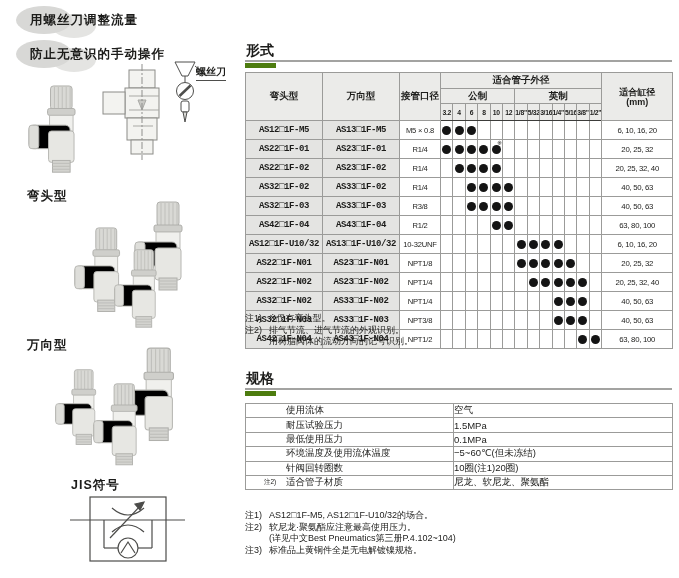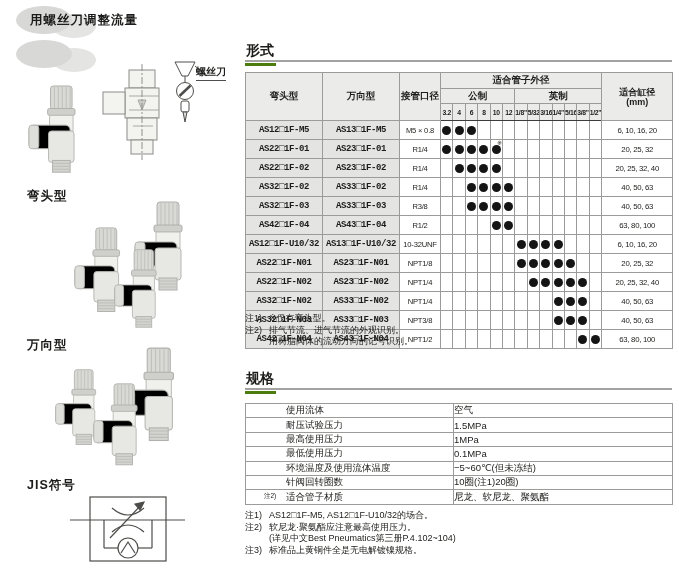--- a/index.html
+++ b/index.html
@@ -15,33 +15,33 @@
   .feature{position:absolute;left:30px;font-size:12.5px;font-weight:bold;letter-spacing:1px;z-index:2;}
   .feature .blob{position:absolute;left:-14px;top:-6px;width:56px;height:28px;border-radius:50%;
     background:var(--blob);z-index:-1;}
   .feature .blob2{position:absolute;left:22px;top:2px;width:44px;height:24px;border-radius:50%;
     background:var(--blob);z-index:-1;opacity:.7;}
   #feature-1{top:12px;}
   #feature-2{top:46px;}
   .side-label{position:absolute;left:27px;font-size:12.5px;font-weight:bold;letter-spacing:1px;}
   #elbow-label{top:188px;}
   #universal-label{top:337px;}
-  #jis-label{top:477px;}
+  #jis-label{top:477px;margin-left:44px;}
   .illu{position:absolute;}
   #illustration-svg{left:15px;top:56px;}
   #screwdriver-label{position:absolute;left:196px;top:65px;font-size:10px;font-weight:bold;
     border-bottom:1px solid #4e4e4c;padding-bottom:1px;}
   #elbow-photo{left:55px;top:196px;}
   #universal-photo{left:48px;top:346px;}
   #jis-symbol{left:70px;top:494px;}
 
   
   .right-col{position:absolute;left:245px;top:0;width:428px;height:578px;}
   .sec-heading{position:absolute;left:0;width:427px;font-size:14px;font-weight:bold;height:20px;}
-  .sec-heading .ht{display:inline-block;padding:0 2px 3px 1px;border-bottom:3px solid #4d7c0f;}
+  .sec-heading .ht{display:inline-block;padding:0 2px 3px 1px;border-bottom:5px solid #4d7c0f;}
   .sec-heading::after{content:"";position:absolute;left:0;right:0;bottom:0;height:2px;background:#a3a3a1;}
   #type-heading{top:42px;}
   #spec-heading{top:370px;}
 
   
   #type-table{position:absolute;left:0;top:72px;width:428px;border-collapse:collapse;table-layout:fixed;
     border:1.5px solid var(--line-dark);}
   #type-table th,#type-table td{border:1px solid var(--line-light);padding:0;text-align:center;
     vertical-align:middle;overflow:hidden;white-space:nowrap;}
   #type-table thead th{background:var(--hdrbg);font-size:9.5px;font-weight:bold;}
@@ -82,20 +82,21 @@
 <div class="page">
 
   <div class="feature" id="feature-1">
     <span class="blob"></span>
     <span class="blob2"></span>
     <span>用螺丝刀调整流量</span>
   </div>
   <div class="feature" id="feature-2">
     <span class="blob"></span>
     <span class="blob2"></span>
+    <span>防止无意识的手动操作</span>
   </div>
 
   <svg class="illu" id="illustration-svg" width="218" height="122" viewBox="0 0 218 122">
     <defs>
       <g id="fit">
         <rect x="24" y="2" width="22" height="24" rx="3" fill="#d9d9d5" stroke="#b0b0ac"></rect>
         <path d="M28 3 V25 M32 3 V25 M36 3 V25 M40 3 V25 M44 3 V25" stroke="#bfbfbb" fill="none"></path>
         <rect x="21" y="25" width="28" height="7" rx="2" fill="#cfcfcb" stroke="#b0b0ac"></rect>
         <rect x="23" y="32" width="24" height="16" fill="#f0f0ed" stroke="#bcbcb8"></rect>
         <rect x="2" y="42" width="42" height="24" rx="5" fill="#ececе8" stroke="#b6b6b2"></rect>
@@ -482,24 +483,20 @@
       <tbody id="spec-tbody">
           <tr>
             <td class="slabel">使用流体</td>
             <td class="svalue">空气</td>
           </tr>
           <tr>
             <td class="slabel">耐压试验压力</td>
             <td class="svalue">1.5MPa</td>
           </tr>
           <tr>
-            <td class="slabel">最高使用压力</td>
-            <td class="svalue">1MPa</td>
-          </tr>
-          <tr>
             <td class="slabel">最低使用压力</td>
             <td class="svalue">0.1MPa</td>
           </tr>
           <tr>
             <td class="slabel">环境温度及使用流体温度</td>
             <td class="svalue">−5~60℃(但未冻结)</td>
           </tr>
           <tr>
             <td class="slabel">针阀回转圈数</td>
             <td class="svalue">10圈(注1)20圈)</td>

